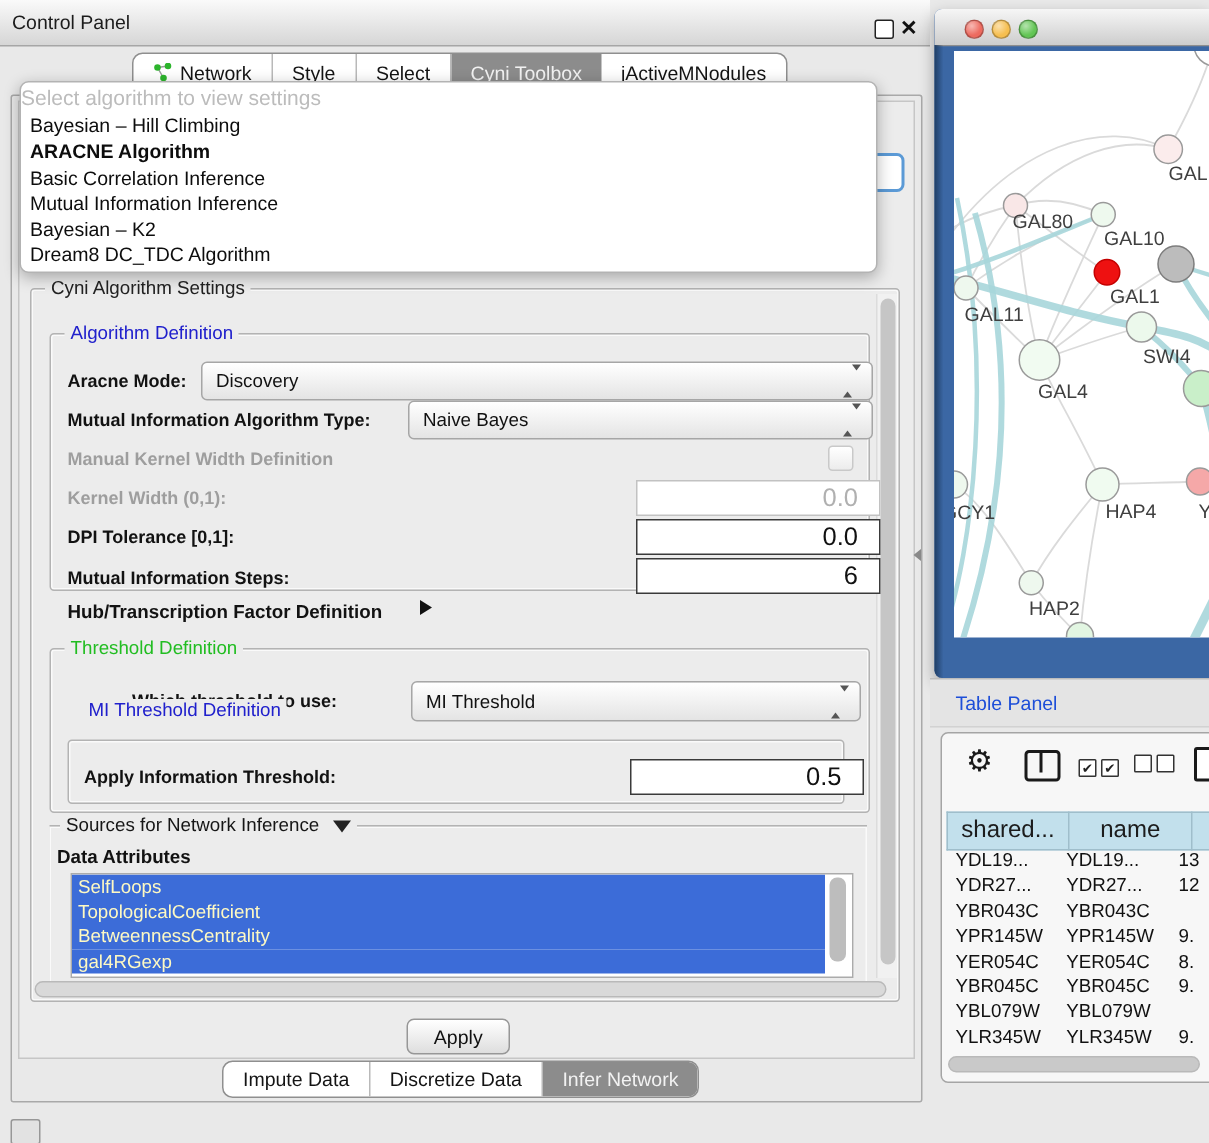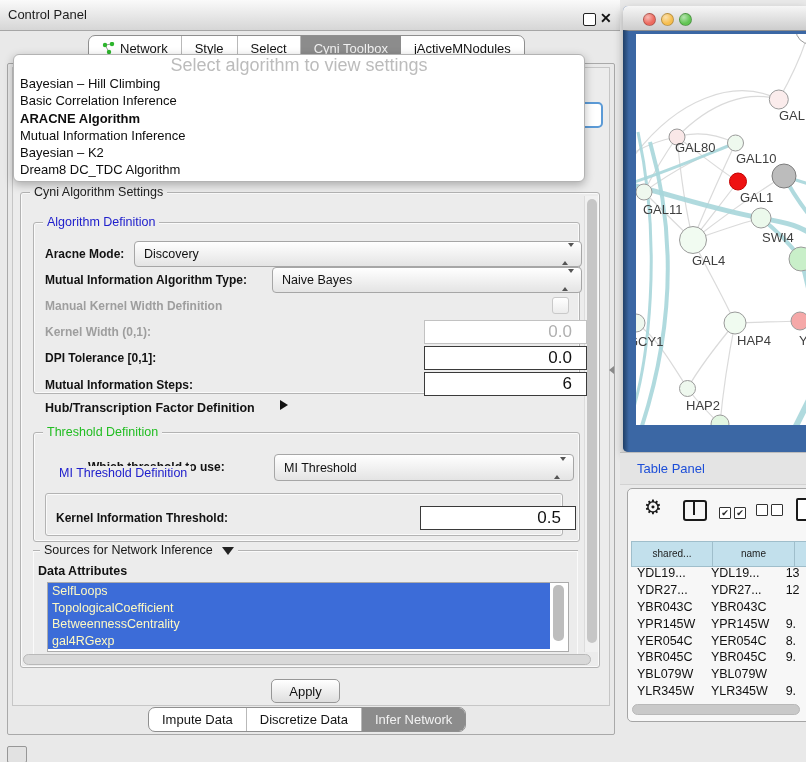--- a/index.html
+++ b/index.html
@@ -15,21 +15,21 @@
   .close-ico{left:600px;top:10px;width:14px;height:16px;font-size:14px;font-weight:bold;color:#111;line-height:16px;}
   .tabbar{display:flex;align-items:stretch;background:#fff;border:1.5px solid #8f8f8f;border-radius:7px;overflow:hidden;height:24px;}
   .tabbar .tab{display:flex;align-items:center;padding:0 13px;font-size:13px;color:#141414;border-right:1px solid #b9b9b9;cursor:default;white-space:nowrap;}
   .tabbar .tab:last-child{border-right:none;}
   .tabbar .tab.sel{background:var(--tabsel);color:#f2f2f2;border-right:none;}
   .outer-panel{left:7px;top:63px;width:606px;height:670px;border:1px solid #a9a9a9;border-radius:2px;background:#e9e9e9;}
   .inner-panel{left:12px;top:67px;width:596px;height:637px;border:1px solid #c6c6c6;background:#ececec;}
   
   .popup{left:13px;top:54px;width:570px;height:126px;background:#fff;border:1px solid #b3b3b3;border-radius:6px;
     box-shadow:0 3px 10px rgba(0,0,0,.28);z-index:20;}
-  .popup-ph{height:20px;line-height:20px;text-align:center;color:#bcbcbc;font-size:18px;}
+  .popup-ph{height:20px;line-height:20px;color:#bcbcbc;font-size:14px;}
   .popup-item{height:17.3px;line-height:17.3px;padding-left:6px;font-size:13px;color:#0d0d0d;white-space:nowrap;}
   .popup-item.hl{font-weight:bold;}
   .combo-frag{left:579px;top:102px;width:20px;height:22px;border:2.5px solid #5b9ad6;border-radius:5px;background:#fff;z-index:4;}
   
   .group{border:1px solid #b3b3b3;border-radius:3px;box-shadow:0 0 0 1px #fafafa inset;}
   .gtitle{background:#ececec;padding:0 4px;font-size:12.5px;white-space:nowrap;z-index:2;}
   .blue-t{color:var(--gblue);} .green-t{color:var(--ggreen);}
   .lbl{font-weight:bold;font-size:12px;color:#121212;white-space:nowrap;}
   .lbl.dis{color:#9e9e9e;}
   .combo{display:flex;align-items:center;border:1px solid #a6a6a6;border-radius:4px;
@@ -63,21 +63,21 @@
   .tp-header{left:620px;top:452px;width:186px;height:31px;background:#e4e4e4;border-top:1px solid #bdbdbd;border-bottom:1px solid #d2d2d2;}
   .tp-title{left:17px;top:8px;font-size:13px;color:#1d4ed8;}
   .tp-body{left:627px;top:488px;width:190px;height:232px;background:#f7f7f7;border:1px solid #a5a5a5;border-radius:5px;}
   .tb-ico{top:10px;color:#1a1a1a;}
   .ico-cols{width:20px;height:17px;border:2px solid #1a1a1a;border-radius:3px;}
   .ico-cols:before{content:"";position:absolute;left:8px;top:0;width:2px;height:13px;background:#1a1a1a;}
   .cb-sm{width:10px;height:10px;border:1.5px solid #333;border-radius:1px;font-size:9px;line-height:10px;text-align:center;color:#222;display:inline-block;margin-right:3px;background:#fff;}
   .ico-doc{width:15px;height:19px;border:2px solid #1a1a1a;border-radius:2px;background:#fff;}
   .thead{display:flex;}
   .th{height:24px;line-height:24px;background:var(--thblue);border:1px solid #9fbecb;border-right:none;
-    font-size:10px;color:#1c1c1c;text-align:center;white-space:nowrap;overflow:hidden;}
+    font-size:16px;color:#1c1c1c;text-align:center;white-space:nowrap;overflow:hidden;}
   .trows{overflow:hidden;}
   .trow{display:flex;height:16.9px;line-height:16.9px;font-size:12.5px;color:#111;}
   .td{white-space:nowrap;overflow:hidden;padding-left:6px;}
   .divider-handle{width:0;height:0;border-top:4px solid transparent;border-bottom:4px solid transparent;border-right:5px solid #8a8a8a;}
   .mini-box{left:7px;top:746px;width:18px;height:15px;border:1px solid #979797;background:#e2e2e2;border-radius:2px;}
 </style>
 </head>
 <body>
 
 <div class="screen">
@@ -118,22 +118,22 @@
 
   <div class="abs outer-panel"></div>
   <div class="abs inner-panel"></div>
 
   <div class="abs combo-frag"></div>
 
   <div class="abs popup">
     <div class="popup-ph">Select algorithm to view settings</div>
     <div id="algo-options">
         <div class="popup-item">Bayesian – Hill Climbing</div>
+        <div class="popup-item hl">ARACNE Algorithm</div>
         <div class="popup-item">Basic Correlation Inference</div>
-        <div class="popup-item hl">ARACNE Algorithm</div>
         <div class="popup-item">Mutual Information Inference</div>
         <div class="popup-item">Bayesian – K2</div>
         <div class="popup-item">Dream8 DC_TDC Algorithm</div>
       </div>
   </div>
 
   <div class="abs group" style="left:20px;top:192px;width:578px;height:474px;background:#ececec;"></div>
   <div class="abs gtitle" style="left:30px;top:185px;color:#222;">Cyni Algorithm Settings</div>
 
   <div class="abs vtrack" style="left:584px;top:196px;width:13px;height:456px;">
@@ -174,21 +174,21 @@
   <div class="abs gtitle green-t" style="left:43px;top:425px;">Threshold Definition</div>
 
   <div class="abs lbl" style="left:88px;top:460px;">Which threshold to use:</div>
   <div class="abs combo" style="left:237px;top:454px;width:289px;height:25px;margin-left:37px;">
     <span>MI Threshold</span>
     <span class="arr"><span class="up"></span><span class="dn"></span></span>
   </div>
 
   <div class="abs group" style="left:45px;top:493px;width:516px;height:41px;"></div>
   <div class="abs gtitle blue-t" style="left:55px;top:466px;text-align:center;">MI Threshold Definition</div>
-  <div class="abs lbl" style="left:56px;top:511px;">Kernel Information Threshold:</div>
+  <div class="abs lbl" style="left:56px;top:511px;">Apply Information Threshold:</div>
   <div class="abs field dark" style="left:420px;top:506px;width:140px;height:22px;">0.5</div>
 
   <div class="abs group" style="left:33px;top:550px;width:545px;height:104px;border-bottom:none;border-left:none;border-right:none;border-radius:0;"></div>
   <div class="abs gtitle" style="left:40px;top:543px;color:#161616;">
     <span>Sources for Network Inference</span>
     <span class="tri-down" style="margin-left:6px;position:relative;top:1px;"></span>
   </div>
   <div class="abs lbl" style="left:38px;top:564px;font-size:12.5px;">Data Attributes</div>
   <div class="abs attr-list" style="left:47px;top:582px;width:520px;height:68px;">
     <div id="attr-items">

